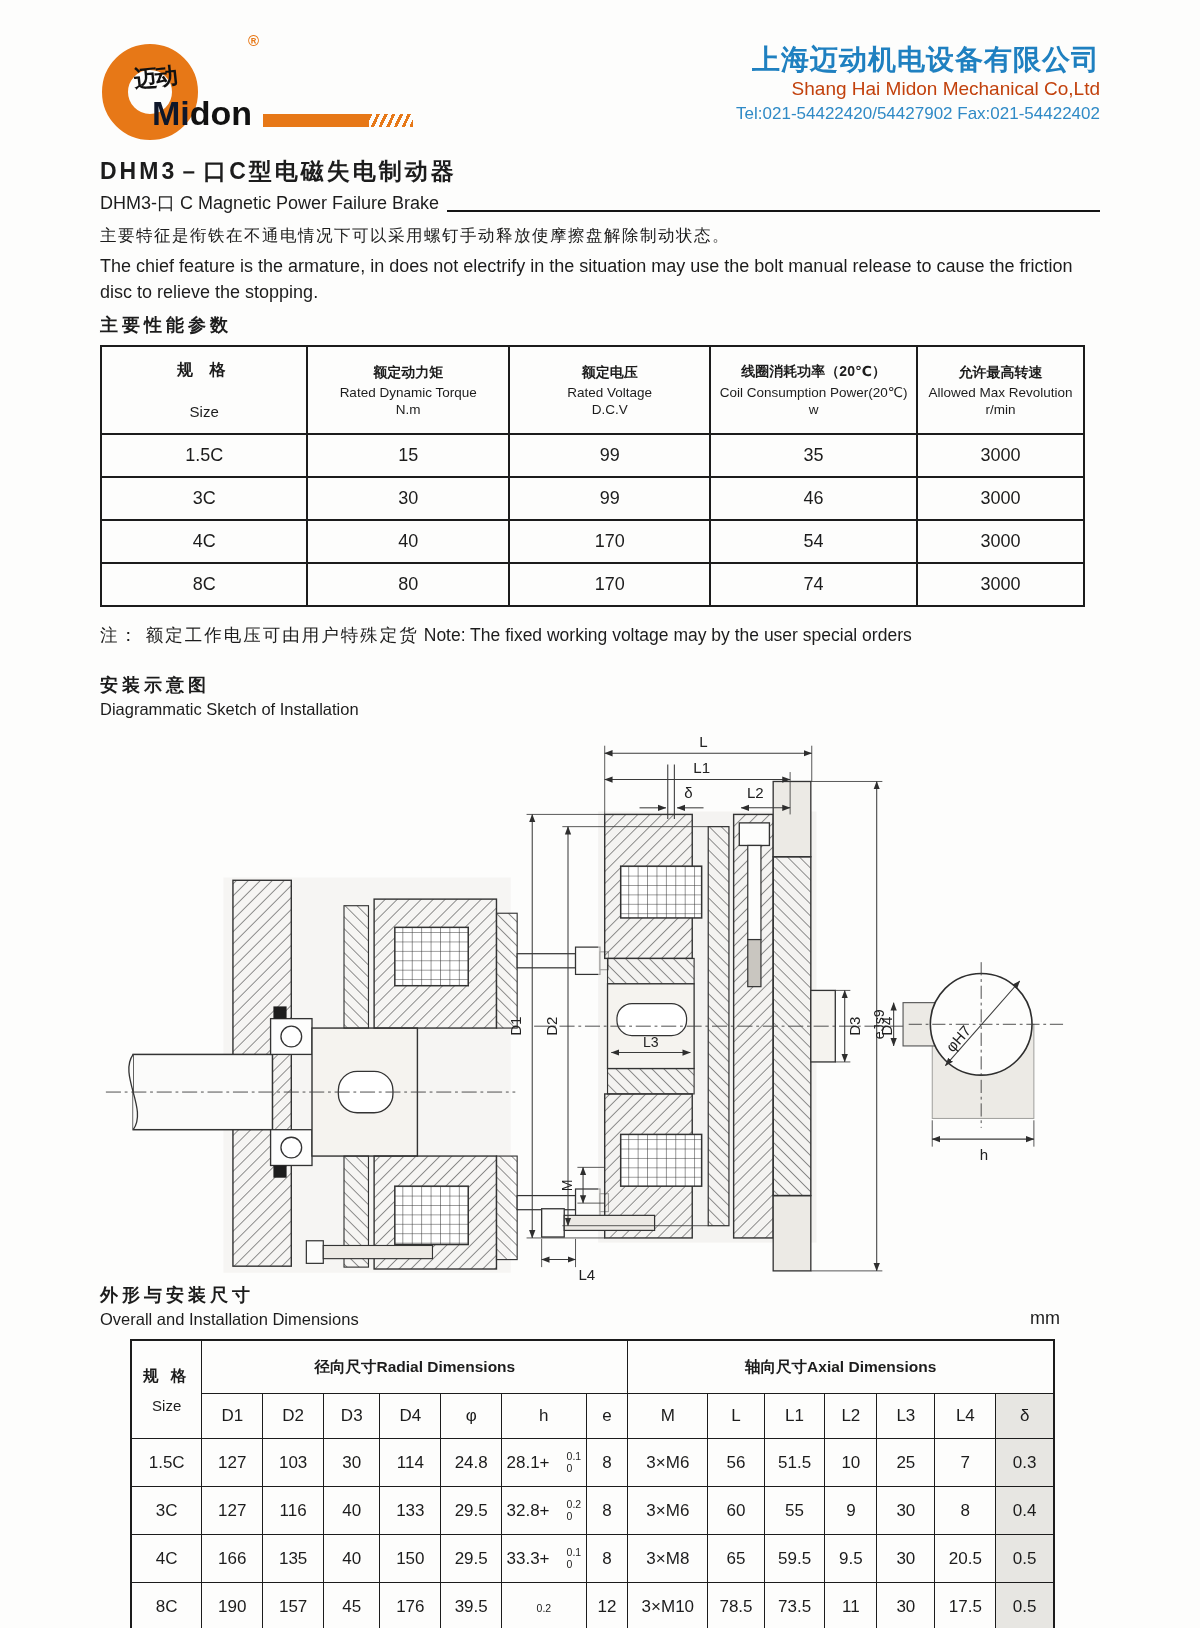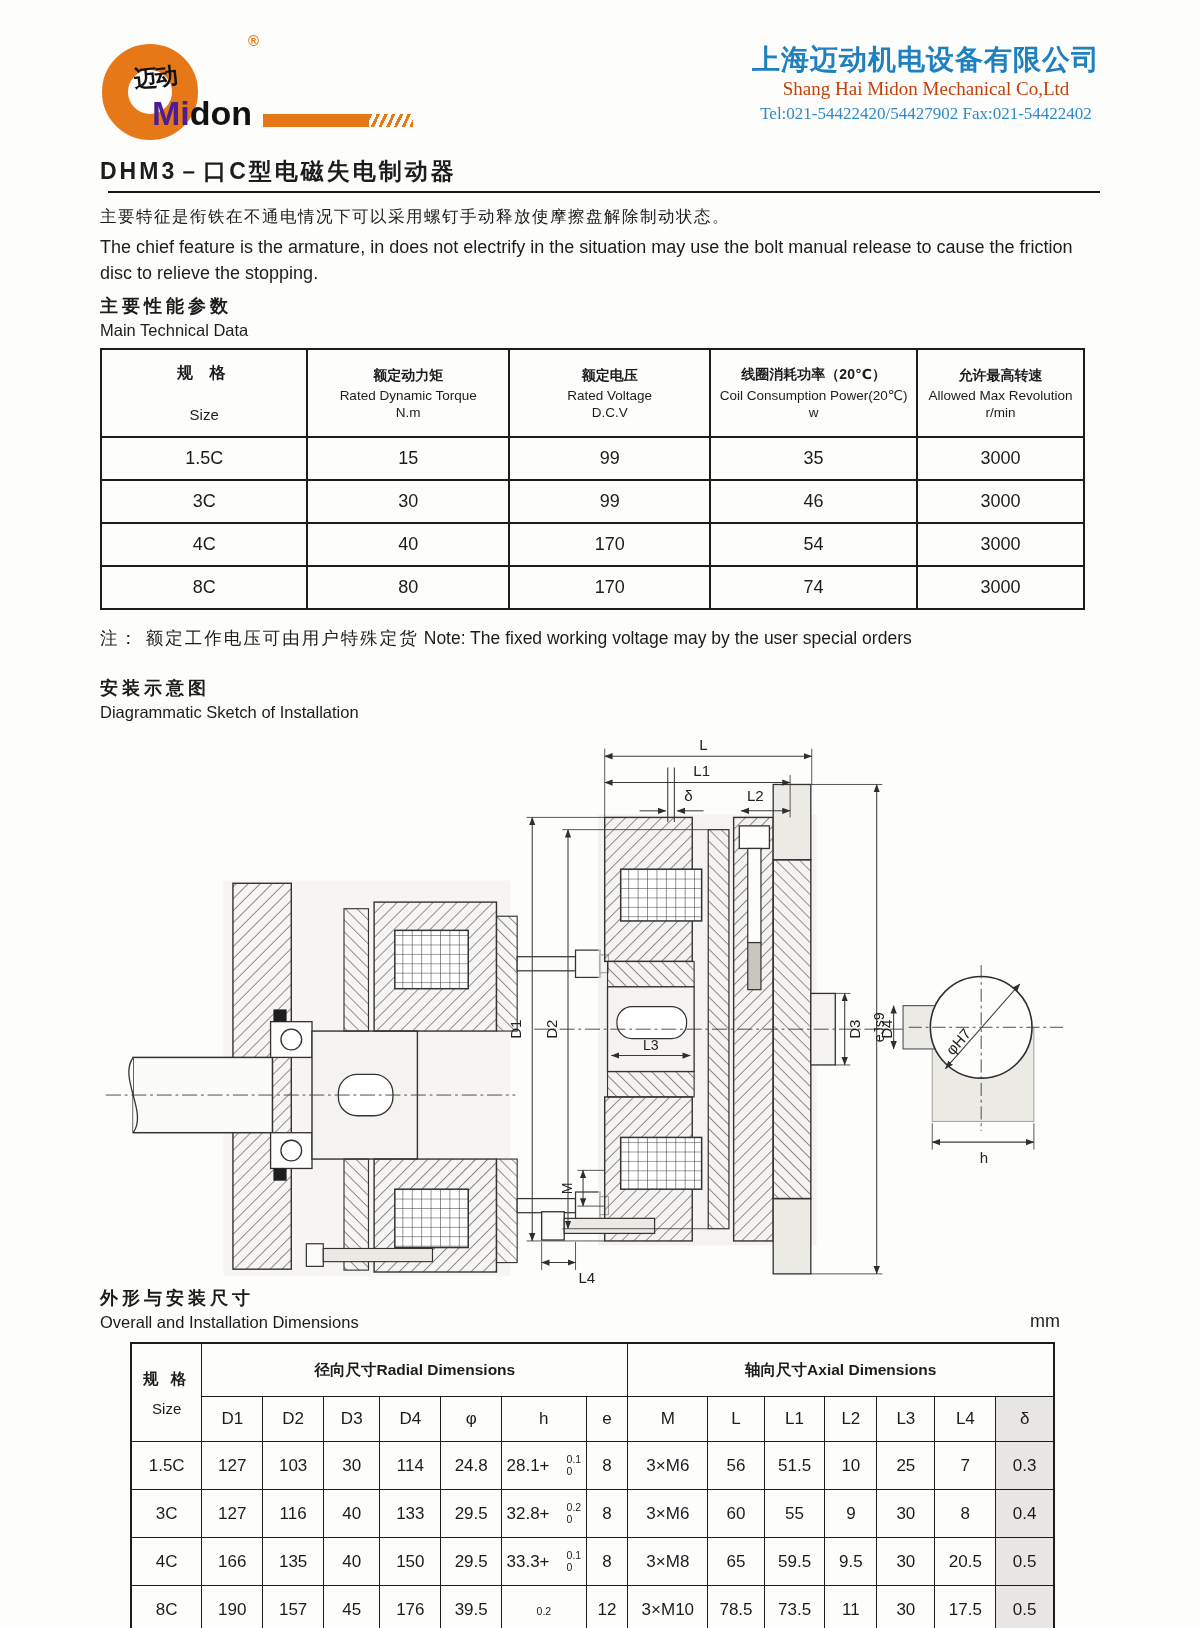--- a/index.html
+++ b/index.html
@@ -8,27 +8,27 @@
     font-family:"Liberation Sans","DejaVu Sans",sans-serif;
     color:#1c1c1c;background:#fdfdfc;overflow:hidden;
   }
   .content{margin:0 100px;}
   
   .hdr{display:flex;justify-content:space-between;align-items:flex-start;padding-top:34px;height:122px;}
   .logo{position:relative;width:330px;height:118px;}
   .logo-ring{position:absolute;left:2px;top:10px;width:44px;height:44px;border:26px solid #e77817;border-radius:50%;}
   .logo-cn{position:absolute;left:34px;top:28px;font-size:23px;font-weight:bold;color:#111;transform:rotate(-6deg);letter-spacing:-2px;}
   .logo-midon{position:absolute;left:52px;top:60px;font-size:34px;font-weight:bold;letter-spacing:0;}
-  .logo-midon .mi{color:#4c1d95;}
+  .logo-midon .mi{color:#0f172a;}
   .logo-midon .don{color:#111;}
   .logo-bar{position:absolute;left:163px;top:80px;width:106px;height:13px;background:#e77817;}
   .logo-bar-tail{position:absolute;left:269px;top:80px;width:44px;height:13px;
      background:repeating-linear-gradient(115deg,#e77817 0 3px,transparent 3px 7px);}
   .logo-reg{position:absolute;left:148px;top:-2px;font-size:15px;color:#e77817;font-weight:bold;}
-  .company{text-align:center;line-height:1.25;padding-top:8px;font-family:Liberation Serif, serif;}
+  .company{text-align:right;line-height:1.25;padding-top:8px;}
   .company .cn{font-size:28px;font-weight:bold;color:#1f80c0;letter-spacing:1px;}
   .company .en{font-size:19px;color:#c2410c;margin-top:0;}
   .company .tel{font-size:17px;color:#2f8ac6;margin-top:2px;}
   
   .ptitle{font-size:23px;font-weight:bold;letter-spacing:3px;}
   .psub{display:flex;align-items:flex-end;margin-top:4px;}
   .psub .t{font-size:18px;white-space:nowrap;}
   .psub .rule{flex:1;border-bottom:2px solid #151515;margin-left:8px;margin-bottom:3px;}
   
   .intro-cn{margin-top:10px;font-size:16.5px;letter-spacing:1.5px;}
@@ -82,28 +82,28 @@
     </div>
     <div class="company">
       <div class="cn">上海迈动机电设备有限公司</div>
       <div class="en">Shang Hai Midon Mechanical Co,Ltd</div>
       <div class="tel">Tel:021-54422420/54427902 Fax:021-54422402</div>
     </div>
   </div>
 
   <div class="ptitle">DHM3－口C型电磁失电制动器</div>
   <div class="psub">
+    <span class="t">DHM3-口 C Magnetic Power Failure Brake</span>
     <span class="rule"></span>
   </div>
 
   <div class="intro-cn">主要特征是衔铁在不通电情况下可以采用螺钉手动释放使摩擦盘解除制动状态。</div>
   <div class="intro-en">The chief feature is the armature, in does not electrify in the situation may use the bolt manual release to cause the friction disc to relieve the stopping.</div>
 
   <div class="sec-cn">主要性能参数</div>
-  <div class="sec-en">Main Technical Data</div>
 
   <table class="t1">
     <colgroup>
       <col style="width:21%">
         <col style="width:20.5%">
         <col style="width:20.5%">
         <col style="width:21%">
         <col style="width:17%">
     </colgroup>
     <thead>

